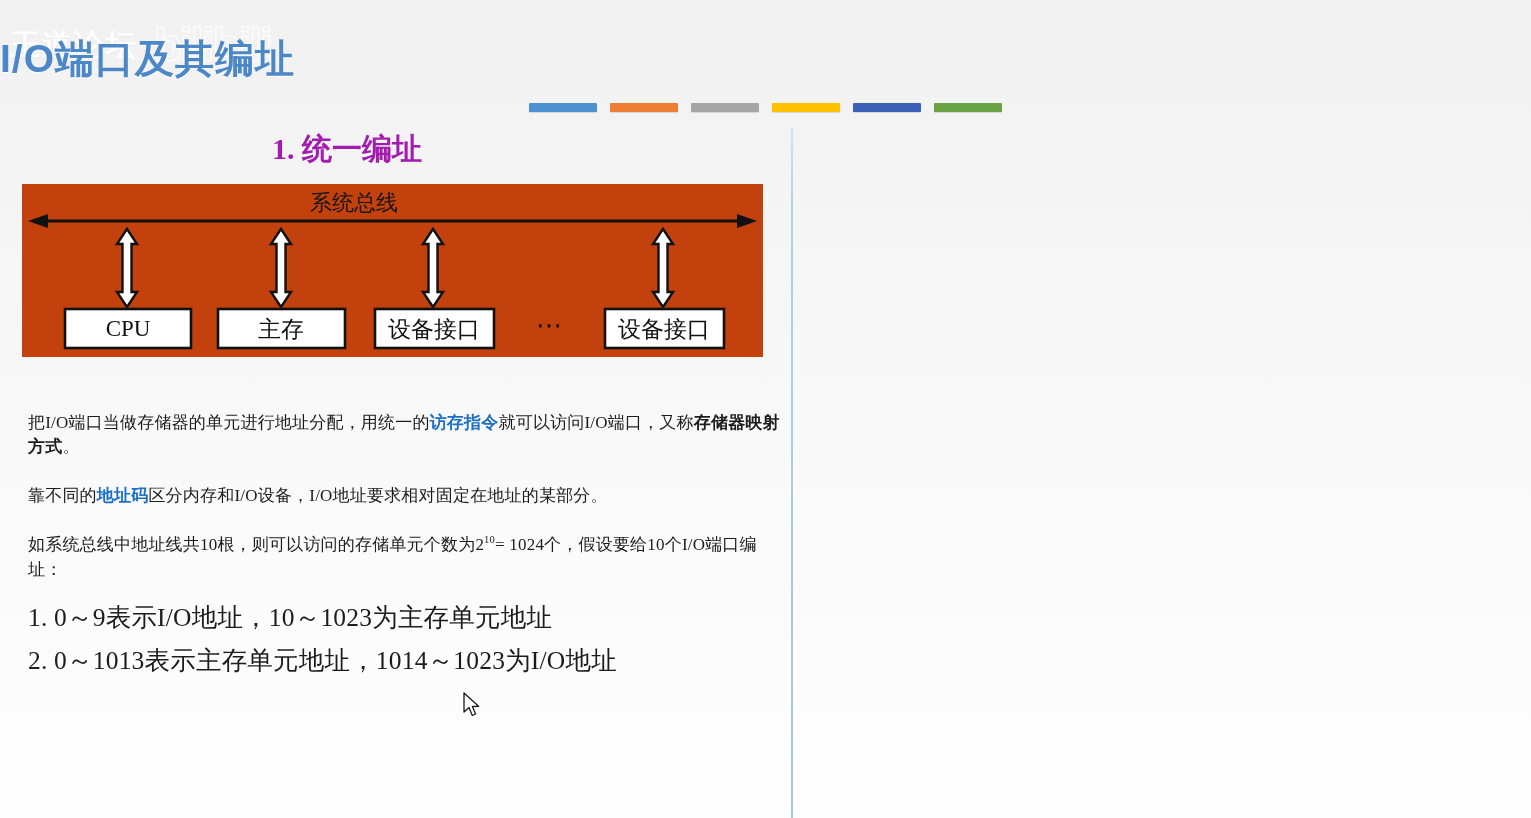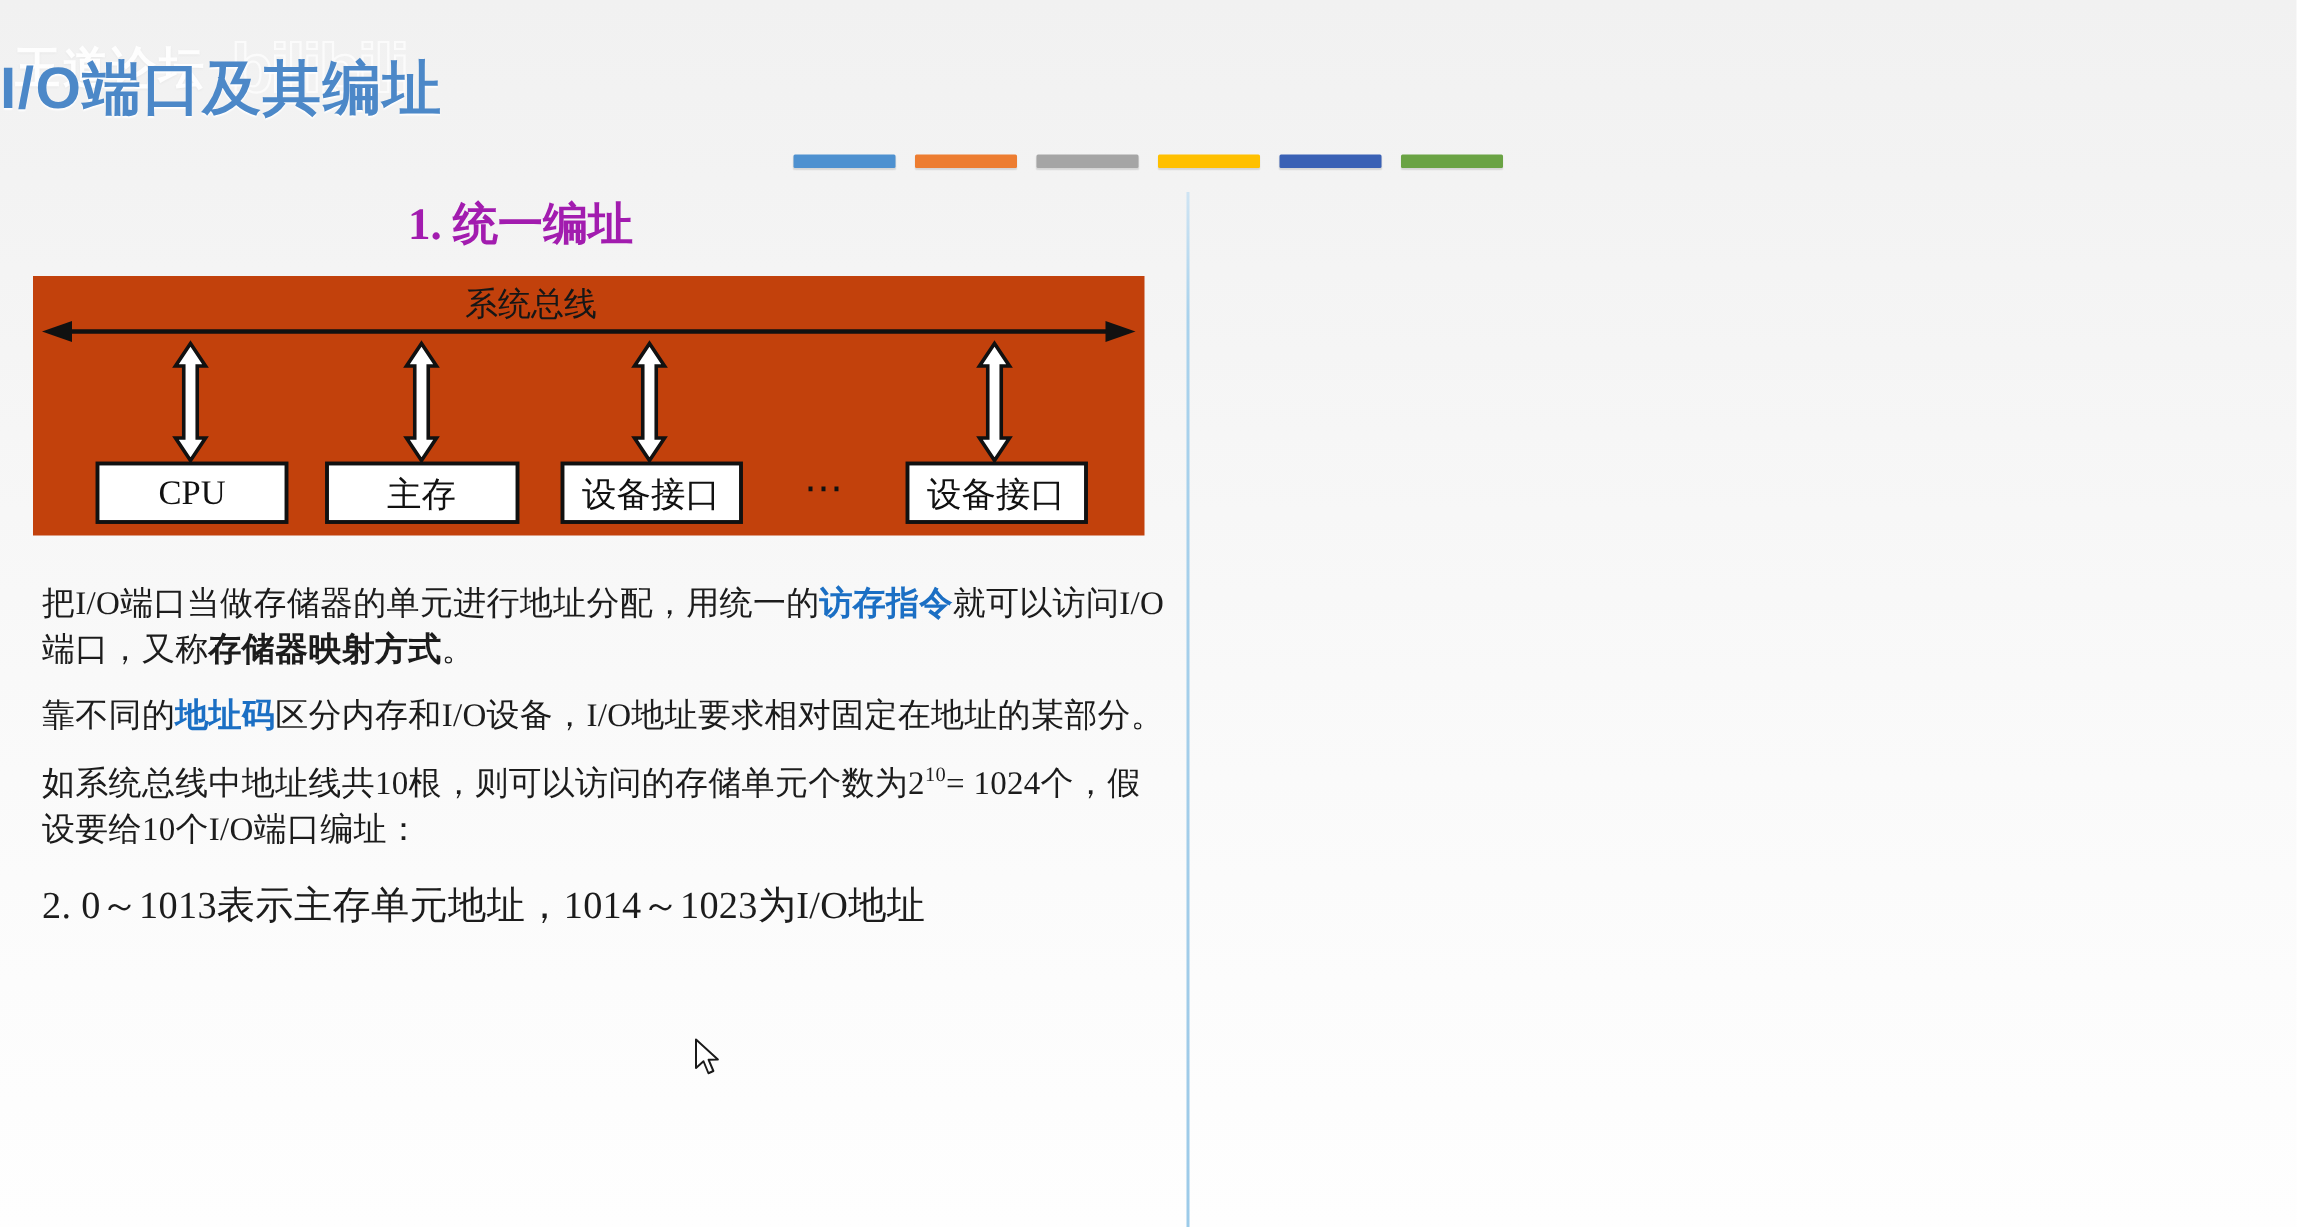--- a/index.html
+++ b/index.html
@@ -60,21 +60,21 @@
     position:absolute;left:22px;top:184px;width:741px;height:173px;background:#c2410c;
   }
   .diagram svg{display:block;}
 
   
   .body-text{
     position:absolute;left:28px;top:386px;width:752px;
     font-family:"Liberation Serif","DejaVu Serif",serif;
     color:#1c1c1c;
   }
-  .para{font-size:22px;line-height:1.42;margin-bottom:13px;letter-spacing:.2px;}
+  .para{font-size:17px;line-height:1.42;margin-bottom:13px;letter-spacing:.2px;margin-top:25px;}
   .para b{font-weight:700;}
   .hl{color:#1b6fc4;font-weight:700;}
   .para sup{font-size:.62em;vertical-align:super;line-height:0;}
   .list{margin-top:14px;}
   .li{font-size:25.5px;line-height:1.72;letter-spacing:.2px;white-space:nowrap;}
 
   
   .cursor{position:absolute;left:463px;top:692px;width:18px;height:26px;pointer-events:none;}
 </style>
 </head>
@@ -141,20 +141,21 @@
 
   <div class="body-text">
 
     <div class="para"><span>把I/O端口当做存储器的单元进行地址分配，用统一的</span><span class="hl">访存指令</span><span>就可以访问I/O端口，又称</span><b>存储器映射方式</b><span>。</span></div>
 
     <div class="para"><span>靠不同的</span><span class="hl">地址码</span><span>区分内存和I/O设备，I/O地址要求相对固定在地址的某部分。</span></div>
 
     <div class="para"><span>如系统总线中地址线共10根，则可以访问的存储单元个数为2</span><sup>10</sup><span>= 1024个，假设要给10个I/O端口编址：</span></div>
 
     <div class="list">
+      <div class="li">1. 0～9表示I/O地址，10～1023为主存单元地址</div>
       <div class="li">2. 0～1013表示主存单元地址，1014～1023为I/O地址</div>
     </div>
   </div>
 
   <svg class="cursor" viewBox="0 0 18 26" style="left: 463px; top: 692px;">
     <polygon points="1,1 1,20 6,15.5 9.3,23.5 12.6,22 9.4,14.5 15.6,14.3" fill="#ffffff" stroke="#1a1a1a" stroke-width="1.3" stroke-linejoin="round"></polygon>
   </svg>
 
 </div>
 

